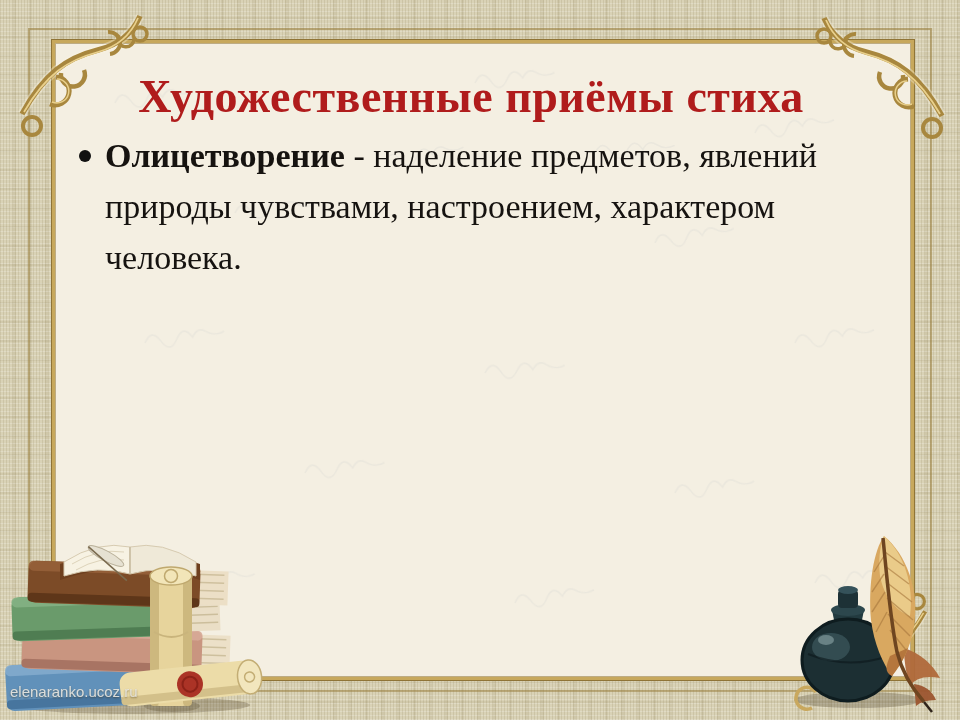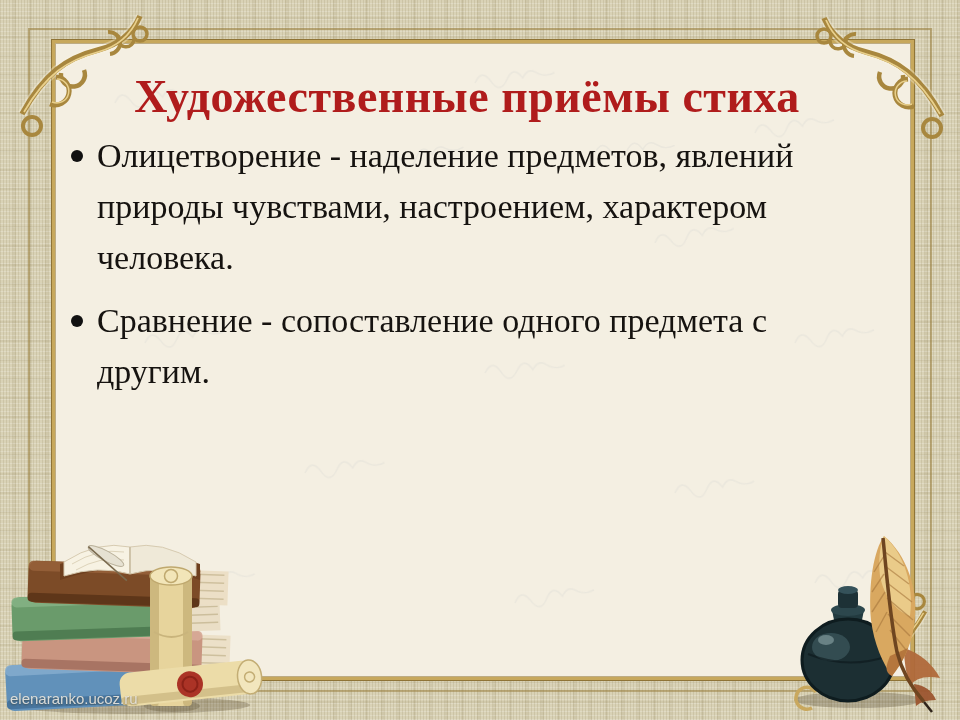--- a/index.html
+++ b/index.html
@@ -17,43 +17,43 @@
     position:absolute;inset:28px;border:2px solid rgba(151,124,58,.55);
     pointer-events:none;
   }
   .content-area{
     position:absolute;left:52px;top:40px;right:46px;bottom:40px;
     background:#f4efe2;
     border:3px solid #c7a85c;
     box-shadow:0 0 0 1px #8f7437, inset 0 0 0 1px rgba(143,116,55,.55);
   }
   .script-texture{position:absolute;inset:0;width:100%;height:100%;opacity:.55;pointer-events:none;}
-  .text-wrap{position:relative;height:100%;padding:10px 40px 0 8px;box-sizing:border-box;}
+  .text-wrap{position:relative;height:100%;padding:10px 40px 0 8px;box-sizing:border-box;margin-left:8px;}
   .slide-title{
     margin:16px 0 6px;text-align:center;
     font-size:46px;font-weight:bold;color:#b01c1c;letter-spacing:.5px;line-height:1.2;
   }
   .bullet-list{list-style:none;margin:6px 0 0;padding:0;}
   .bullet-item{
     position:relative;padding-left:34px;margin-bottom:12px;
     font-size:34px;line-height:1.5;color:#161310;max-width:780px;
   }
   .bullet-marker{
     position:absolute;left:8px;top:20px;width:12px;height:12px;border-radius:50%;background:#111;
   }
-  .term{font-weight:normal;}
+  .term{font-weight:bold;}
   .sep{white-space:pre-wrap;}
   .corner{position:absolute;pointer-events:none;}
   .corner.tl{left:16px;top:12px;}
   .corner.tr{right:12px;top:14px;transform:scaleX(-1);}
   .corner.br{right:30px;bottom:26px;transform:scale(-1,-1);}
   .books-art{position:absolute;left:2px;bottom:4px;}
   .ink-art{position:absolute;right:6px;bottom:6px;}
   .watermark{
-    position:absolute;left:10px;bottom:13px;z-index:9;
+    position:absolute;left:10px;bottom:20px;z-index:9;
     font-family:"Liberation Sans", sans-serif;font-size:15px;color:#e6e4de;opacity:.92;
     text-shadow:0 1px 2px rgba(60,50,20,.6);
   }
   .zlow{z-index:2}.zmid{z-index:3}
 </style>
 </head>
 <body>
 
 <div class="slide">
 
@@ -99,24 +99,20 @@
     </svg>
 
     <div class="text-wrap">
       <h1 class="slide-title">Художественные приёмы стиха</h1>
 
       <ul class="bullet-list">
         <li class="bullet-item">
           <span class="bullet-marker"></span>
           <span class="term">Олицетворение</span><span class="sep"> - </span><span>наделение предметов, явлений природы чувствами, настроением, характером человека.</span>
         </li>
-        <li class="bullet-item">
-          <span class="bullet-marker"></span>
-          <span class="term">Сравнение</span><span class="sep"> - </span><span>сопоставление одного предмета с другим.</span>
-        </li>
       </ul>
     </div>
   </div>
 
   <svg class="corner tl zlow" width="136" height="128" viewBox="0 0 136 128">
       <use href="#flourish"></use>
     </svg>
   <svg class="corner tr zlow" width="136" height="128" viewBox="0 0 136 128">
       <use href="#flourish"></use>
     </svg>

